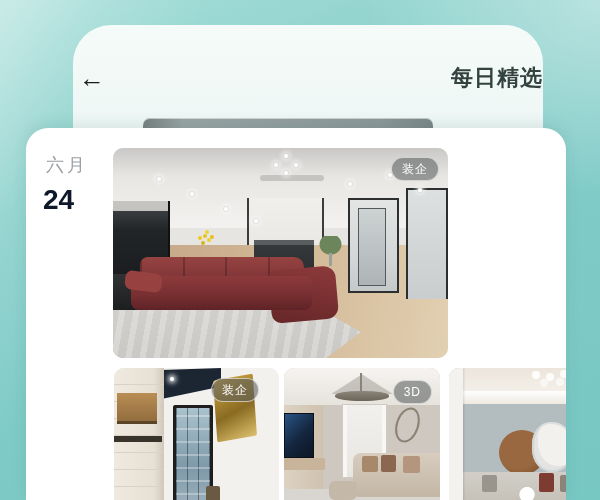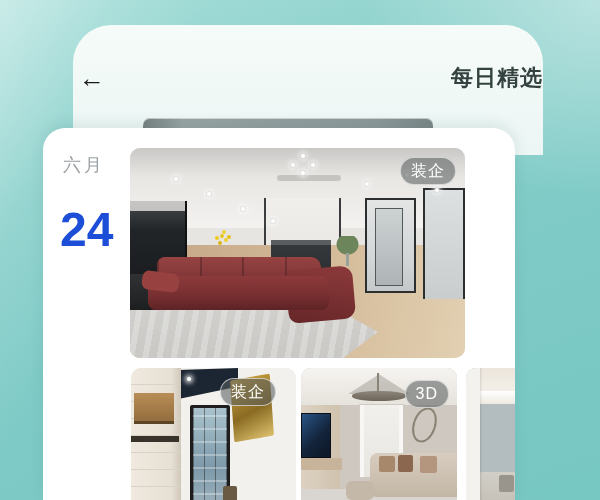--- a/index.html
+++ b/index.html
@@ -27,38 +27,38 @@
     text-align:right; font-size:22px; line-height:34px; font-weight:bold;
     color:#33423f; letter-spacing:1px; }
 
   
   .peek { position:absolute; left:143px; top:118px; width:290px; height:14px;
     border-radius:7px 7px 0 0;
     background:linear-gradient(90deg,#76807f 0%, #9aa4a4 14%, #8d9798 82%, #7b8686 100%);
     box-shadow:inset 0 1px 0 rgba(255,255,255,.55); }
 
   
-  .card { position:absolute; left:43px; top:128px; width:472px; height:372px;
+  .card { position:absolute; left:26px; top:128px; width:540px; height:372px;
     background:#ffffff; border-radius:22px 22px 0 0; overflow:hidden;
     box-shadow:0 -4px 14px rgba(44,100,96,.12); }
 
   .date-month { position:absolute; left:20px; top:25px; font-size:18px;
     letter-spacing:3px; color:#9aa0a3; }
-  .date-day { position:absolute; left:17px; top:58px; font-size:48px;
-    font-weight:bold; color:#1d4ed8; line-height:1;margin-top:20px; }
+  .date-day { position:absolute; left:17px; top:58px; font-size:28px;
+    font-weight:bold; color:#0f172a; line-height:1; }
 
   .photo { position:absolute; border-radius:10px; overflow:hidden; background:#e9e7e4; }
   .photo > div { position:absolute; }
   .main-photo { left:87px; top:20px; width:335px; height:210px; }
   .t1 { left:88px;  top:240px; width:165px; height:155px; }
   .t2 { left:258px; top:240px; width:156px; height:155px; }
   .t3 { left:423px; top:240px; width:150px; height:155px; border-radius:10px 0 0 10px; }
 
   .badge { position:absolute; top:9px; right:9px; z-index:9;
-    color:#fff; font-size:16px; line-height:1; padding:5px 10px;
+    color:#fff; font-size:12px; line-height:1; padding:5px 10px;
     background:rgba(90,94,95,.58); border:1px solid rgba(255,255,255,.6);
     border-radius:999px; letter-spacing:1px; }
   .t1 .badge { right:20px; top:10px; }
   .t2 .badge { right:8px;  top:12px; }
 
   
   .m-ceiling { inset:0 0 auto 0; height:40%;
     background:linear-gradient(180deg,#c9c8c6 0%, #e8e6e3 34%, #f4f3f1 100%); }
   .m-backwall { left:0; top:38%; width:100%; height:26%; background:#e7e5e2; }
   .m-opening { left:40%; top:24%; width:23%; height:40%; background:#edecE8;

